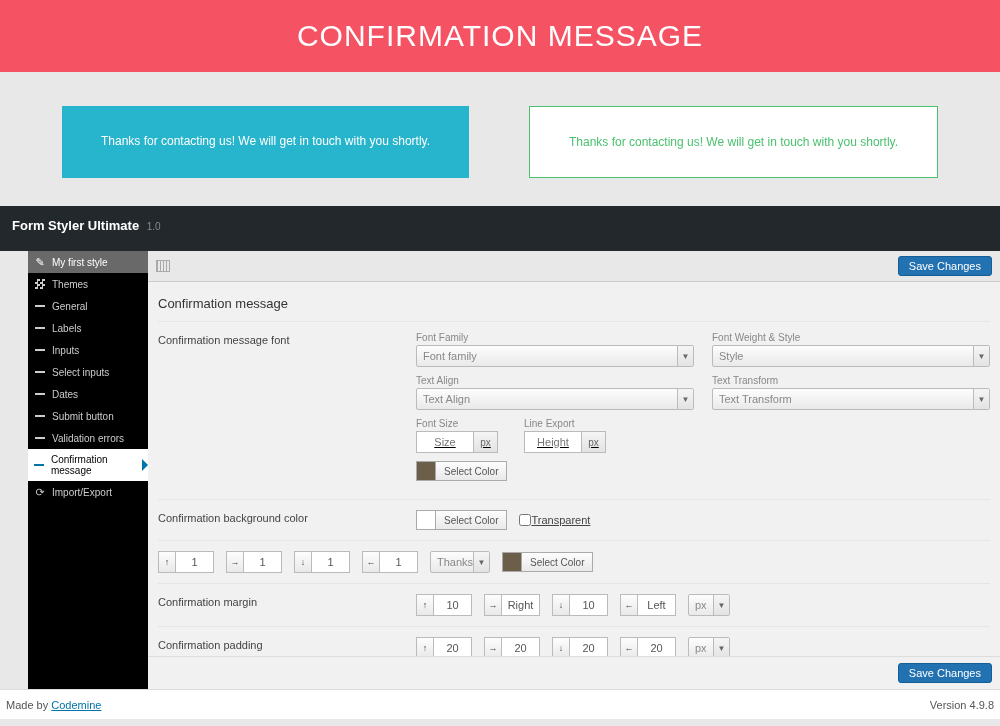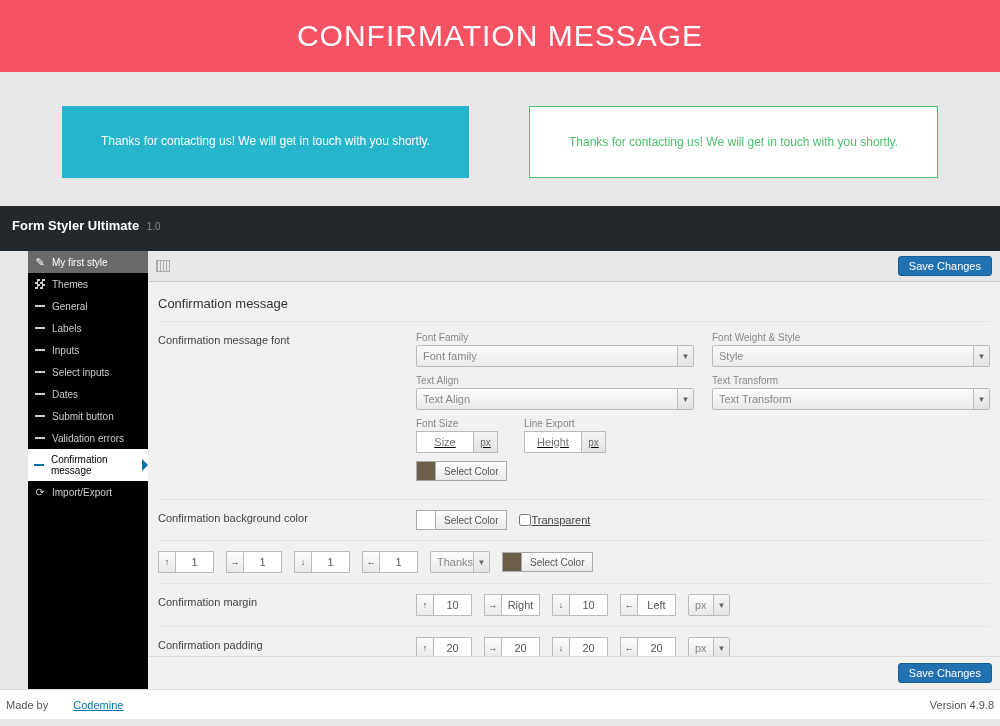--- a/index.html
+++ b/index.html
@@ -62,21 +62,21 @@
 .spin-row { display: flex; gap: 12px; flex-wrap: wrap; align-items: center; }
 .spin { display: flex; }
 .spin .arrow { width: 18px; height: 22px; border: 1px solid #bbb; background: linear-gradient(#fdfdfd,#e9e9e9); display: flex; align-items: center; justify-content: center; font-size: 9px; color: #444; cursor: pointer; }
 .spin input { width: 38px; height: 22px; border: 1px solid #bbb; border-left: 0; text-align: center; font-size: 11px; color: #555; }
 .small-select { width: 42px; }
 .med-select { width: 60px; }
 
 .bottom-bar { padding: 6px 8px; display: flex; justify-content: flex-end; border-top: 1px solid #ddd; }
 
 .footer { background: #fff; height: 30px; border-top: 1px solid #ddd; display: flex; align-items: center; justify-content: space-between; padding: 0 6px; font-size: 11px; color: #555; }
-.footer a { color: #0073aa; text-decoration: underline; margin-left: 22px; }
+.footer a { color: #0073aa; text-decoration: underline; }
 </style>
 </head>
 <body>
 
 <div class="hero">
   <div class="hero-title">CONFIRMATION MESSAGE</div>
 </div>
 
 <div class="preview-row">
   <div class="preview-box filled">Thanks for contacting us! We will get in touch with you shortly.</div>

